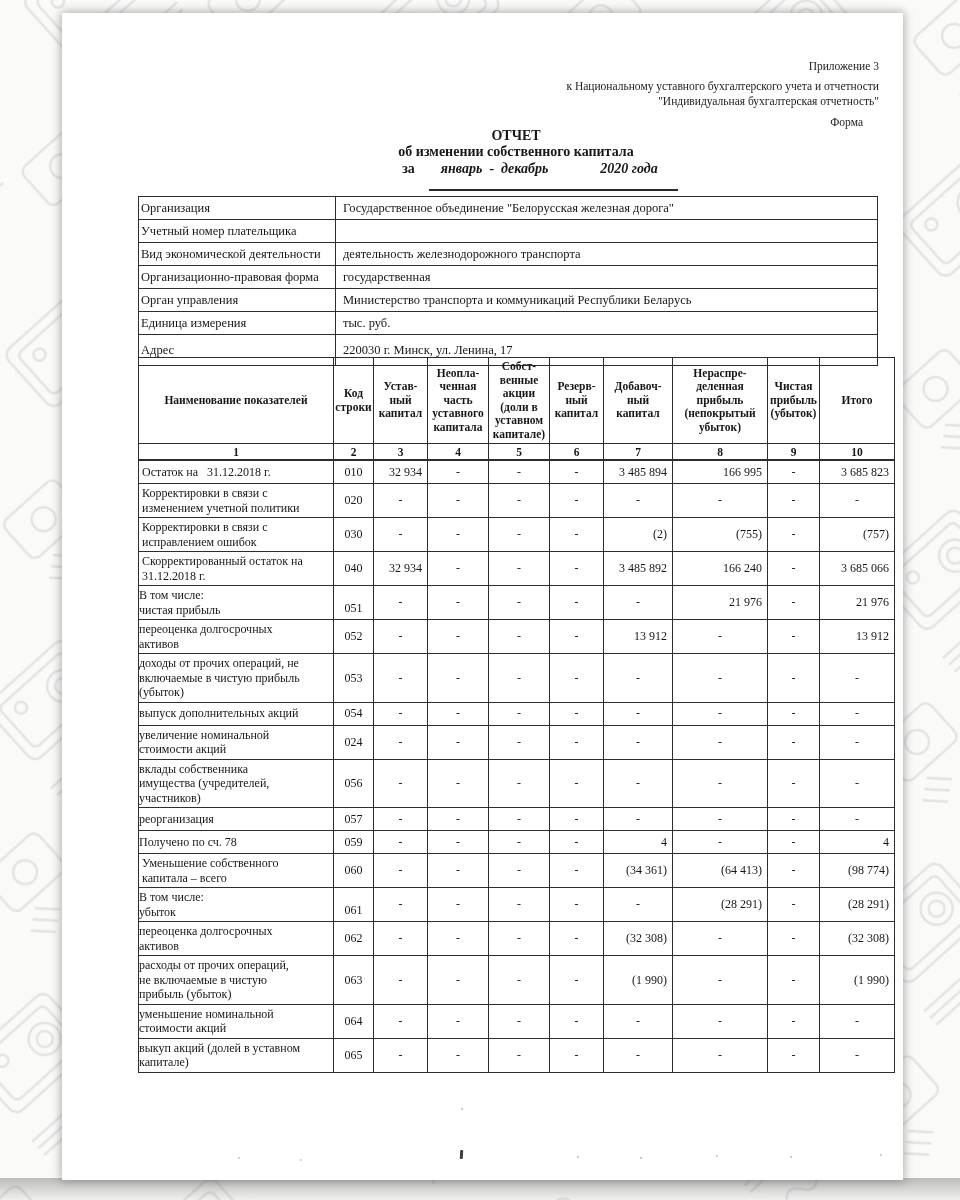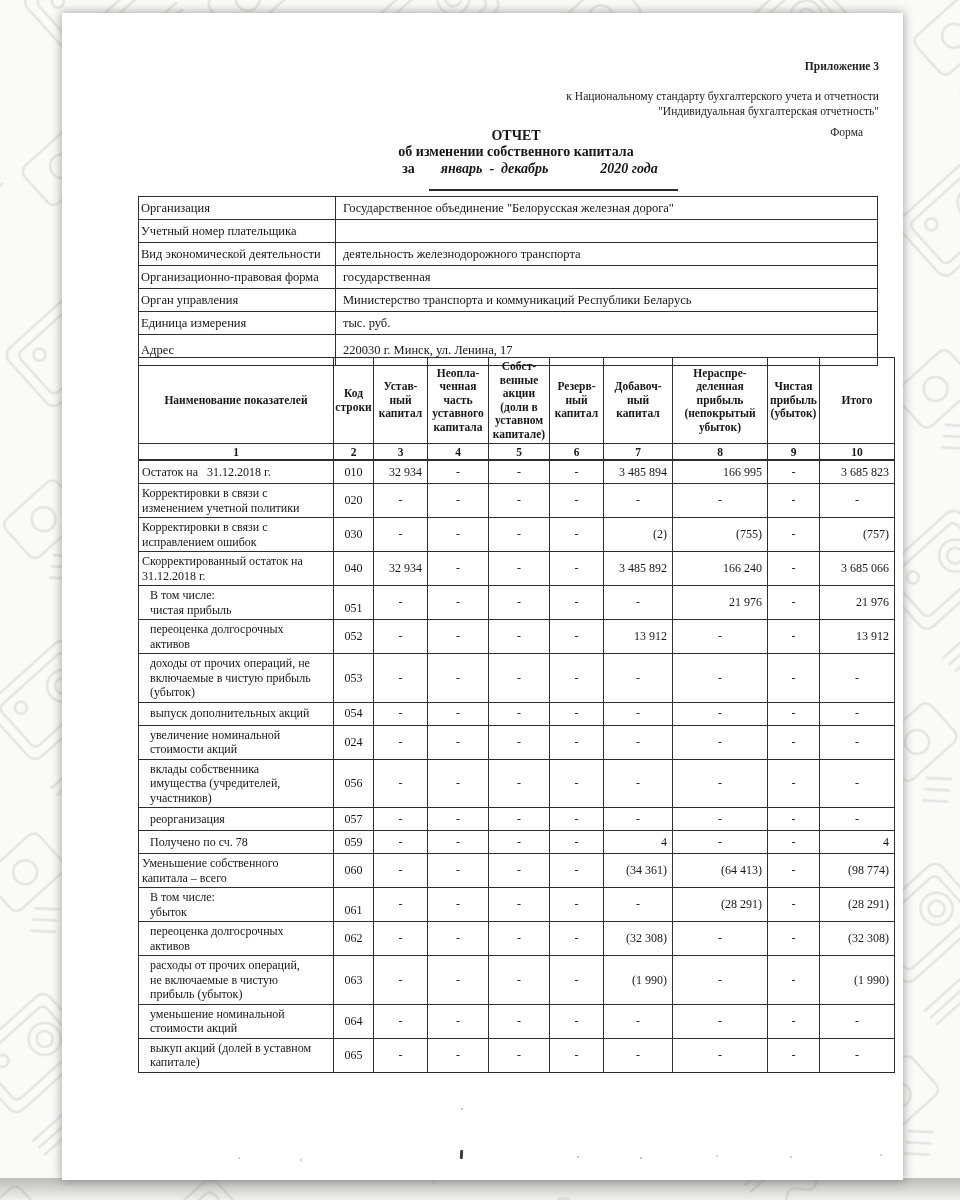--- a/index.html
+++ b/index.html
@@ -22,21 +22,21 @@
     width: 841px; height: 1167px;
     background: #ffffff;
     z-index: 2;
     box-shadow: 0 0 9px 1px rgba(70,70,70,0.45);
   }
   
   .appendix {
     position: absolute; top: 46px; right: 24px;
     text-align: right; font-size: 11.5px; line-height: 15px; color: #222;
   }
-  .appendix .l1 { margin-bottom: 15px; font-weight: bold; }
+  .appendix .l1 { margin-bottom: 5px; }
   .appendix .form-label { margin-top: 6px; padding-right: 16px; }
   
   .title {
     position: absolute; top: 115px; left: 76px; width: 756px;
     text-align: center; font-weight: bold; font-size: 14px; line-height: 16px;
   }
   .t3 { display: flex; justify-content: center; margin-top: 1px; margin-left: 48px; }
   .t3 .prefix { margin-right: 14px; padding-bottom: 2px; }
   .t3 .ul {
     display: flex; gap: 52px;
@@ -71,21 +71,21 @@
     height: 80px; padding: 2px 1px;
   }
   .num-row td {
     text-align: center; font-weight: bold; font-size: 11.5px;
     height: 15px; border-bottom-width: 2px; padding: 0;
   }
   .main-table tbody td { height: 18px; vertical-align: middle; line-height: 14.5px; }
   .main-table td.name {
     text-align: left; padding: 2px 2px 2px 3px; white-space: pre-line;
   }
-  .main-table td.name.ind { padding-left: 11px; }
+  .main-table td.name.ind { padding-left: 0; }
   .main-table td.code { text-align: center; }
   .main-table td.code.vb { vertical-align: bottom; padding-bottom: 4px; }
   .main-table td.num { text-align: right; padding-right: 5px; }
   .main-table td.dash { text-align: center; }
   
   .speck-main {
     position: absolute; left: 398px; top: 1137px; width: 3px; height: 9px;
     background: #3d3d3d; transform: rotate(3deg); border-radius: 1px;
   }
   .dots {
@@ -118,21 +118,21 @@
   <rect width="960" height="1200" fill="#fafaf9"></rect>
   <rect width="960" height="1200" fill="url(#doodle)"></rect>
 </svg>
 
 <div class="floor-shade"></div>
 
 <div class="page">
 
   <div class="appendix">
     <div class="l1">Приложение 3</div>
-    <div>к Национальному стандарту бухгалтерского учета и отчетности</div>
+    <div>к Национальному уставного бухгалтерского учета и отчетности</div>
     <div>"Индивидуальная бухгалтерская отчетность"</div>
     <div class="form-label">Форма</div>
   </div>
 
   <div class="title">
     <div>ОТЧЕТ</div>
     <div>об изменении собственного капитала</div>
     <div class="t3">
       <span class="prefix">за</span>
       <span class="ul">

